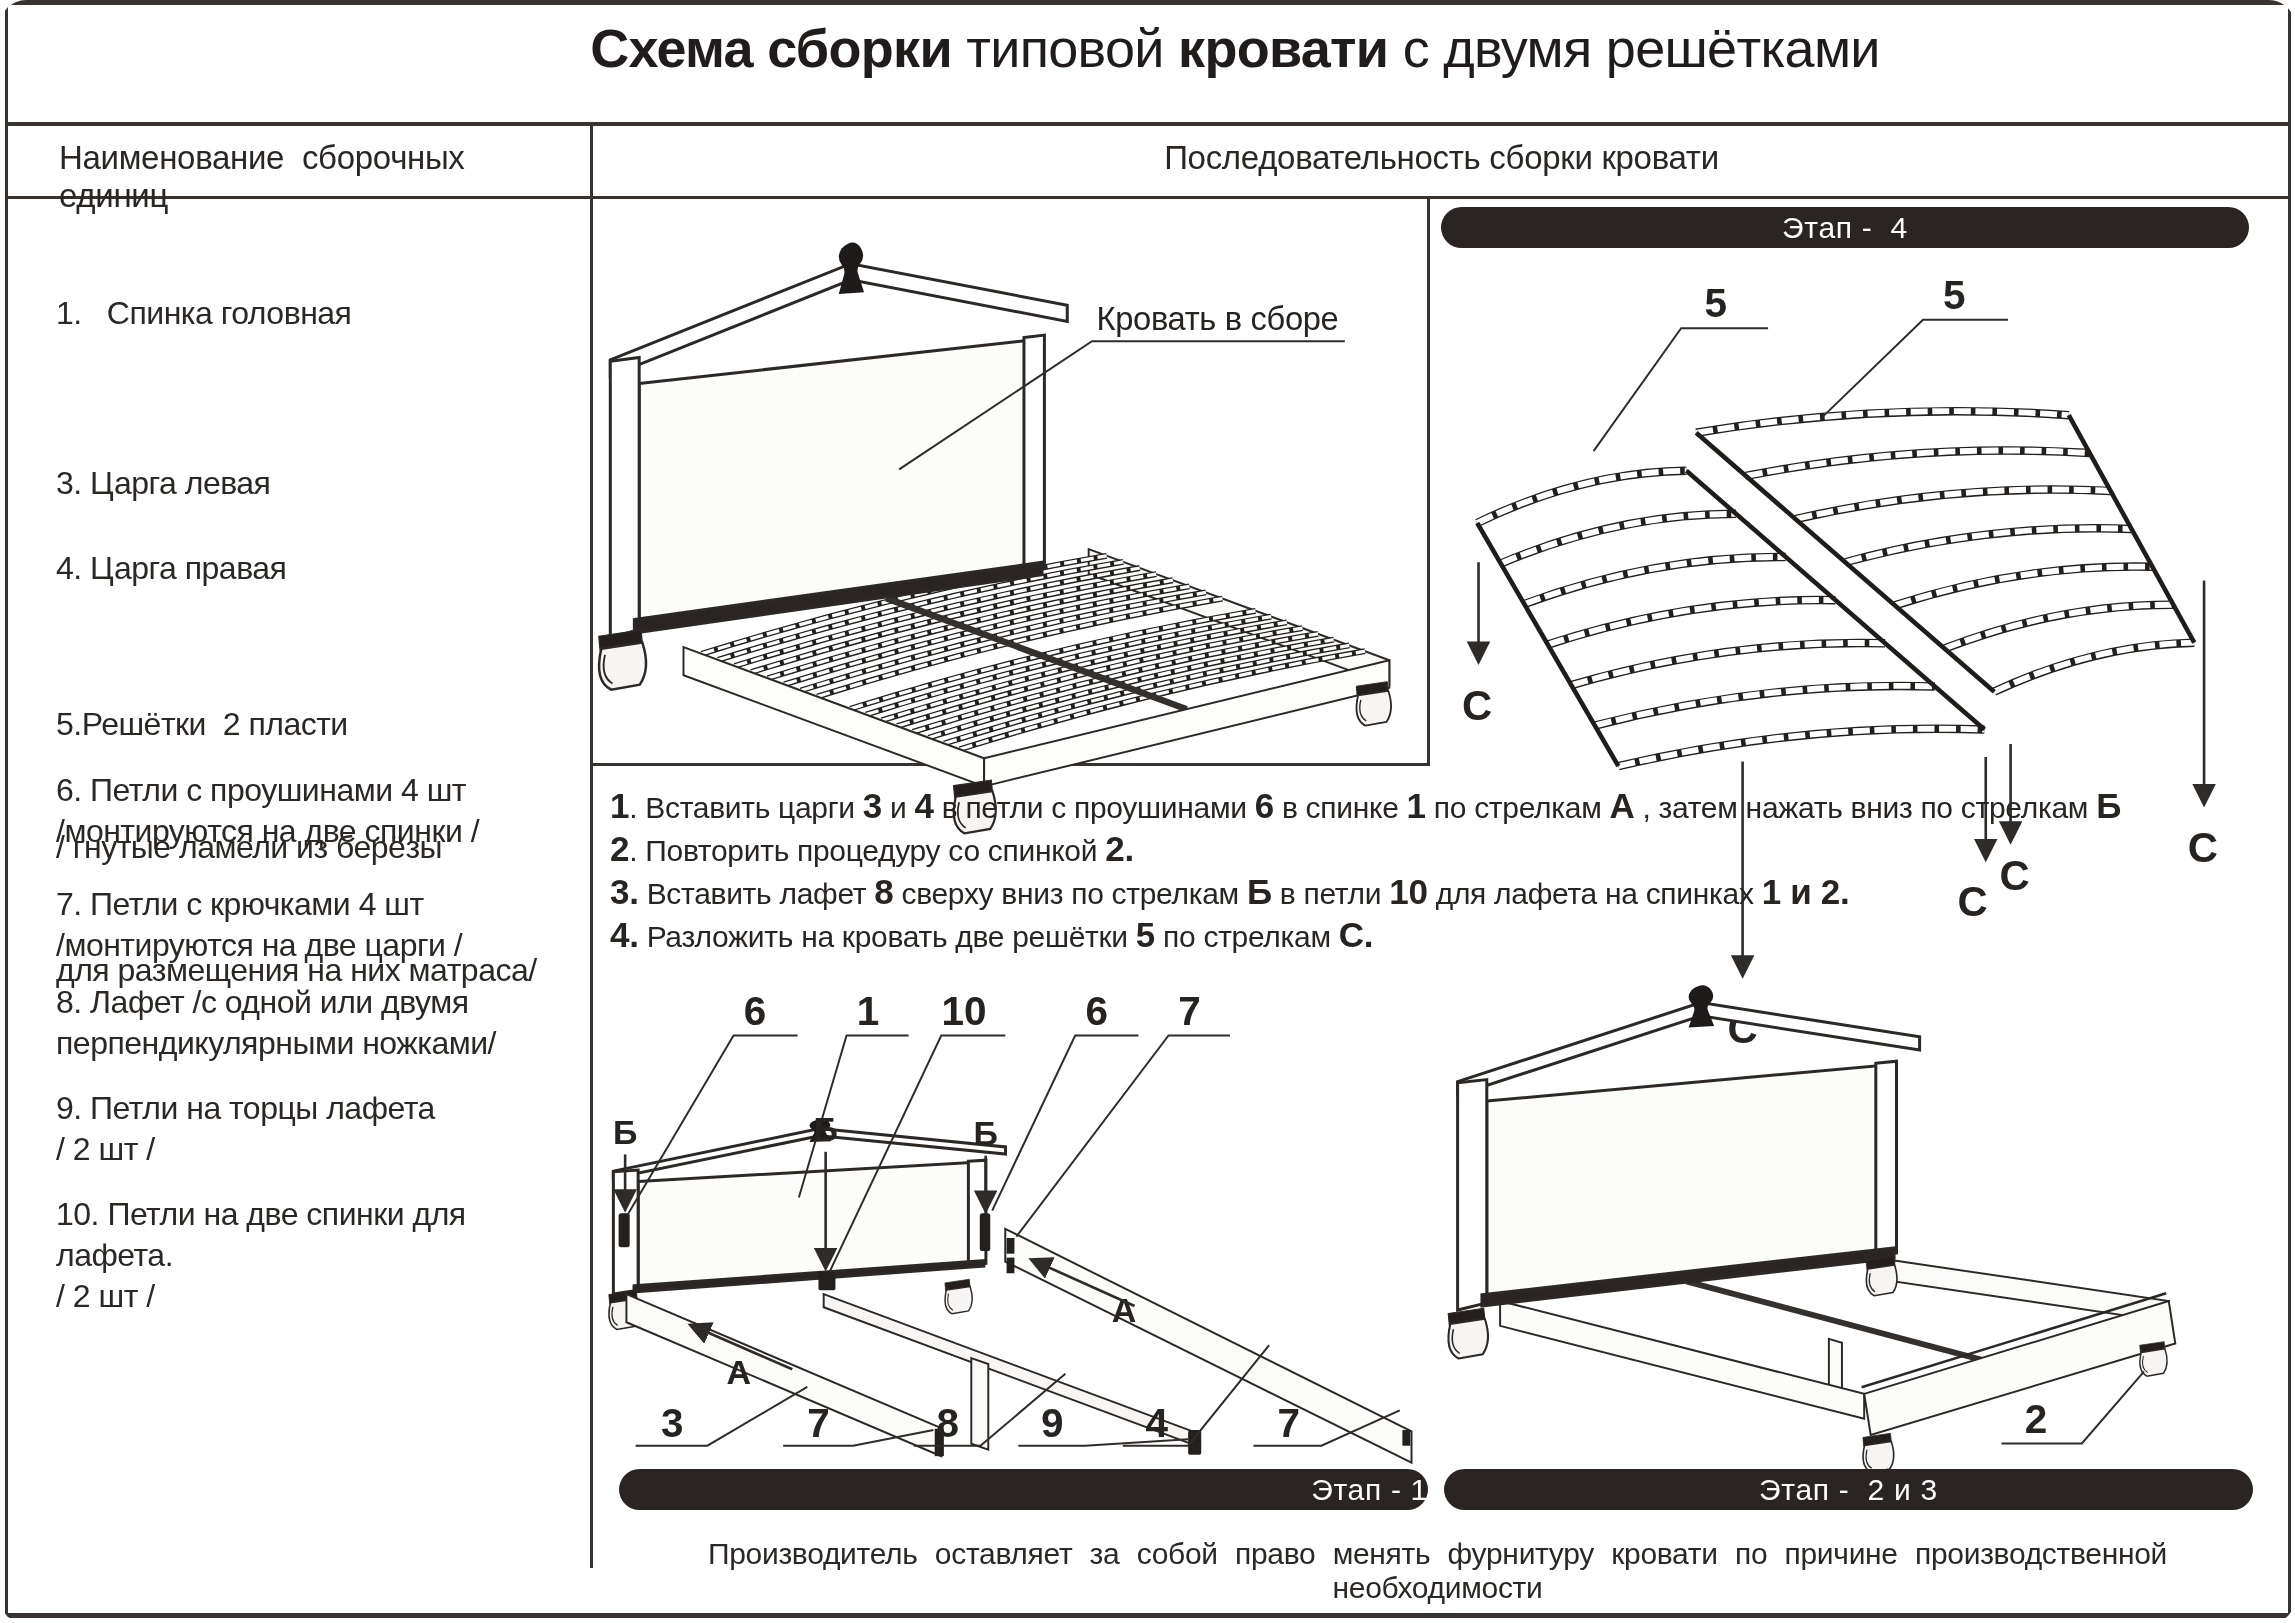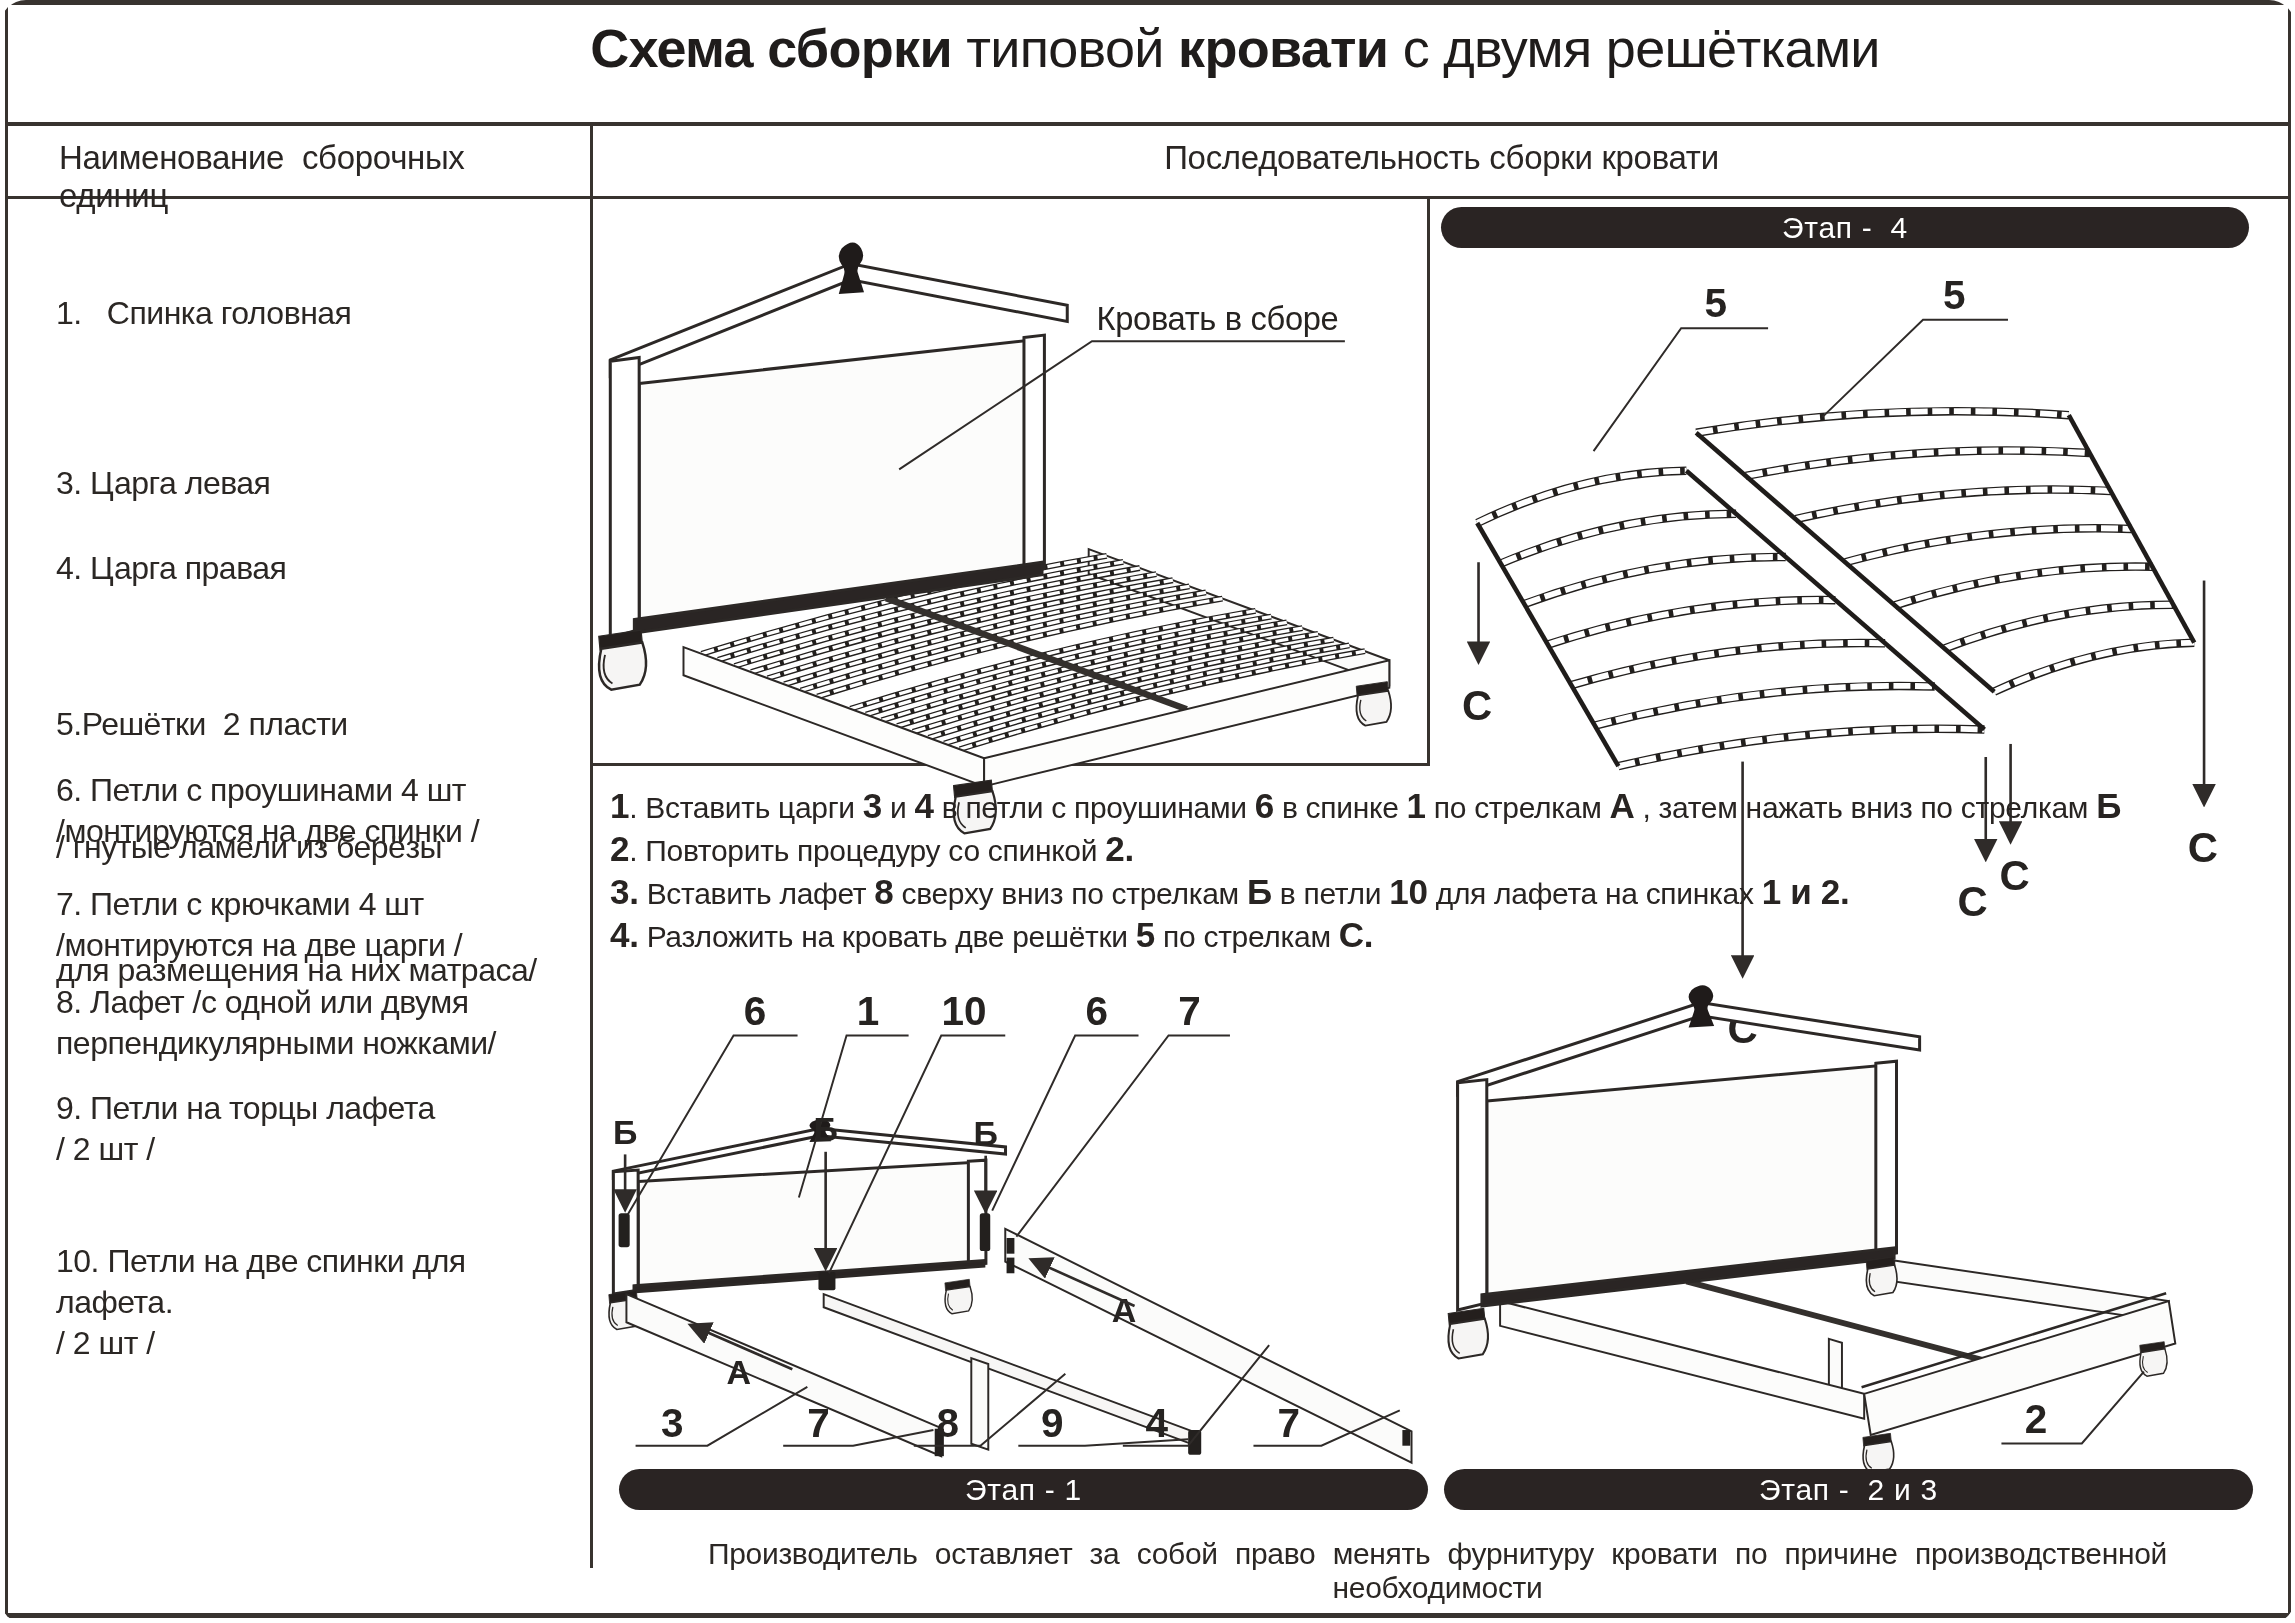--- a/index.html
+++ b/index.html
@@ -71,21 +71,21 @@
     <div>/монтируются на две царги /</div>
   </div>
   <div class="pitem" style="top:982px;">
     <div>8. Лафет /с одной или двумя</div>
     <div>перпендикулярными ножками/</div>
   </div>
   <div class="pitem" style="top:1088px;">
     <div>9. Петли на торцы лафета</div>
     <div>/ 2 шт /</div>
   </div>
-  <div class="pitem" style="top:1194px;margin-top:47px;">
+  <div class="pitem" style="top:1194px;">
     <div>10. Петли на две спинки для лафета.</div>
     <div>/ 2 шт /</div>
   </div>
 
   <svg id="svg-assembled" style="left:592px;top:196px;" width="830" height="569" viewBox="0 0 1270 870">
     <g id="art-assembled">
         <path d="M760 540 L1220 710 L1220 748 L760 578 Z" fill="#fbfbfa" stroke="#2c2826" stroke-width="3"></path>
         <path d="M167.6 700.2 Q477.6 603.2 787.6 550.2" stroke="#221f1d" stroke-width="9" fill="none"></path>
         <path d="M167.6 700.2 Q477.6 603.2 787.6 550.2" stroke="#ffffff" stroke-width="5" fill="none" stroke-dasharray="20 6"></path>
         <path d="M192.9 709.55 Q502.9 612.55 812.9 559.55" stroke="#221f1d" stroke-width="9" fill="none"></path>
@@ -330,21 +330,21 @@
         <g transform="translate(660 470) scale(0.62)">
           <path d="M-8 14 L60 4 L62 24 L-6 36 Z" fill="#241f1d" stroke="#2c2826" stroke-width="2"></path>
           <path d="M-4 34 Q-16 86 12 100 L58 92 Q76 66 62 24 Z" fill="#f6f5f4" stroke="#2c2826" stroke-width="4"></path>
           <path d="M2 44 Q-6 78 14 90" fill="none" stroke="#2c2826" stroke-width="3"></path>
         </g>
       </g>
     <text class="num" x="915" y="742">2</text>
     <path class="ld" d="M862 758 L985 758 L1080 648"></path>
   </svg>
 
-  <div class="banner" style="left:619px;top:1469px;width:809px;">
+  <div class="banner" style="left:619px;top:1469px;width:809px;justify-content:flex-end;">
     <span>Этап - 1</span>
   </div>
   <div class="banner" style="left:1444px;top:1469px;width:809px;">
     <span class="pre">Этап -  2 и 3</span>
   </div>
 
   <div class="abs footer">Производитель  оставляет  за  собой  право  менять  фурнитуру  кровати  по  причине производственной необходимости</div>
 
 </div>
 

